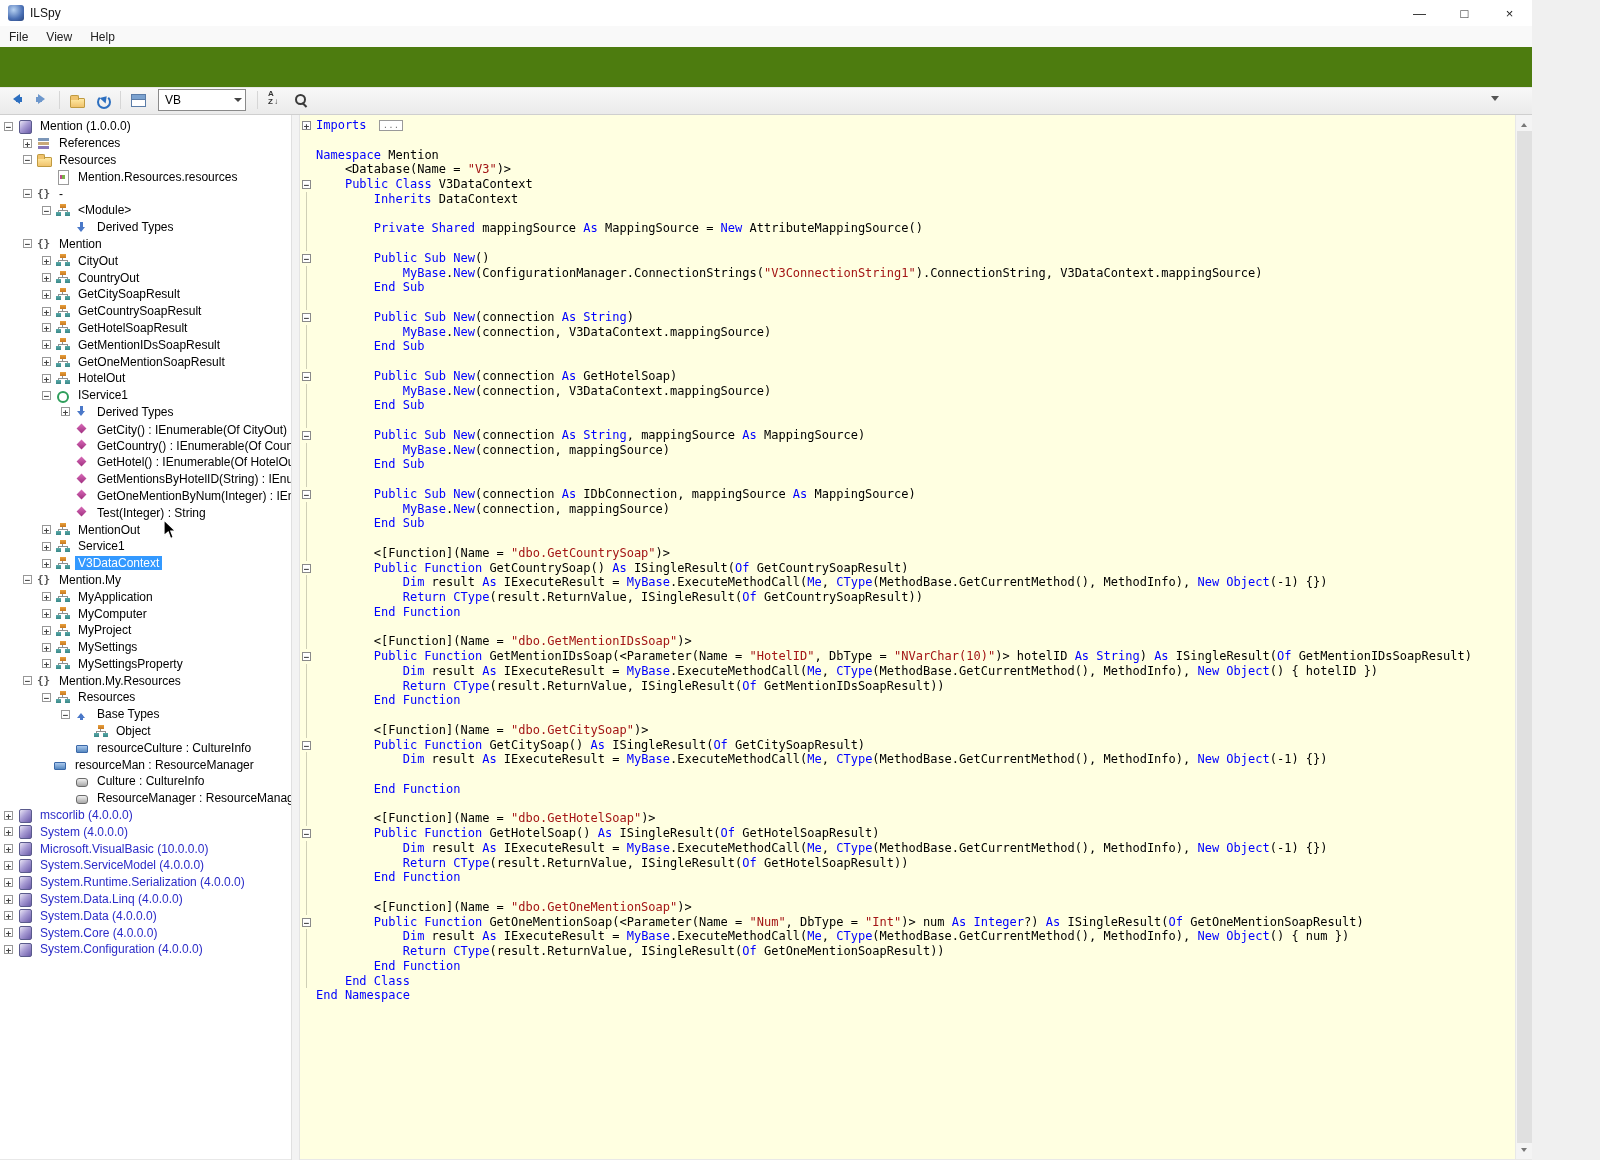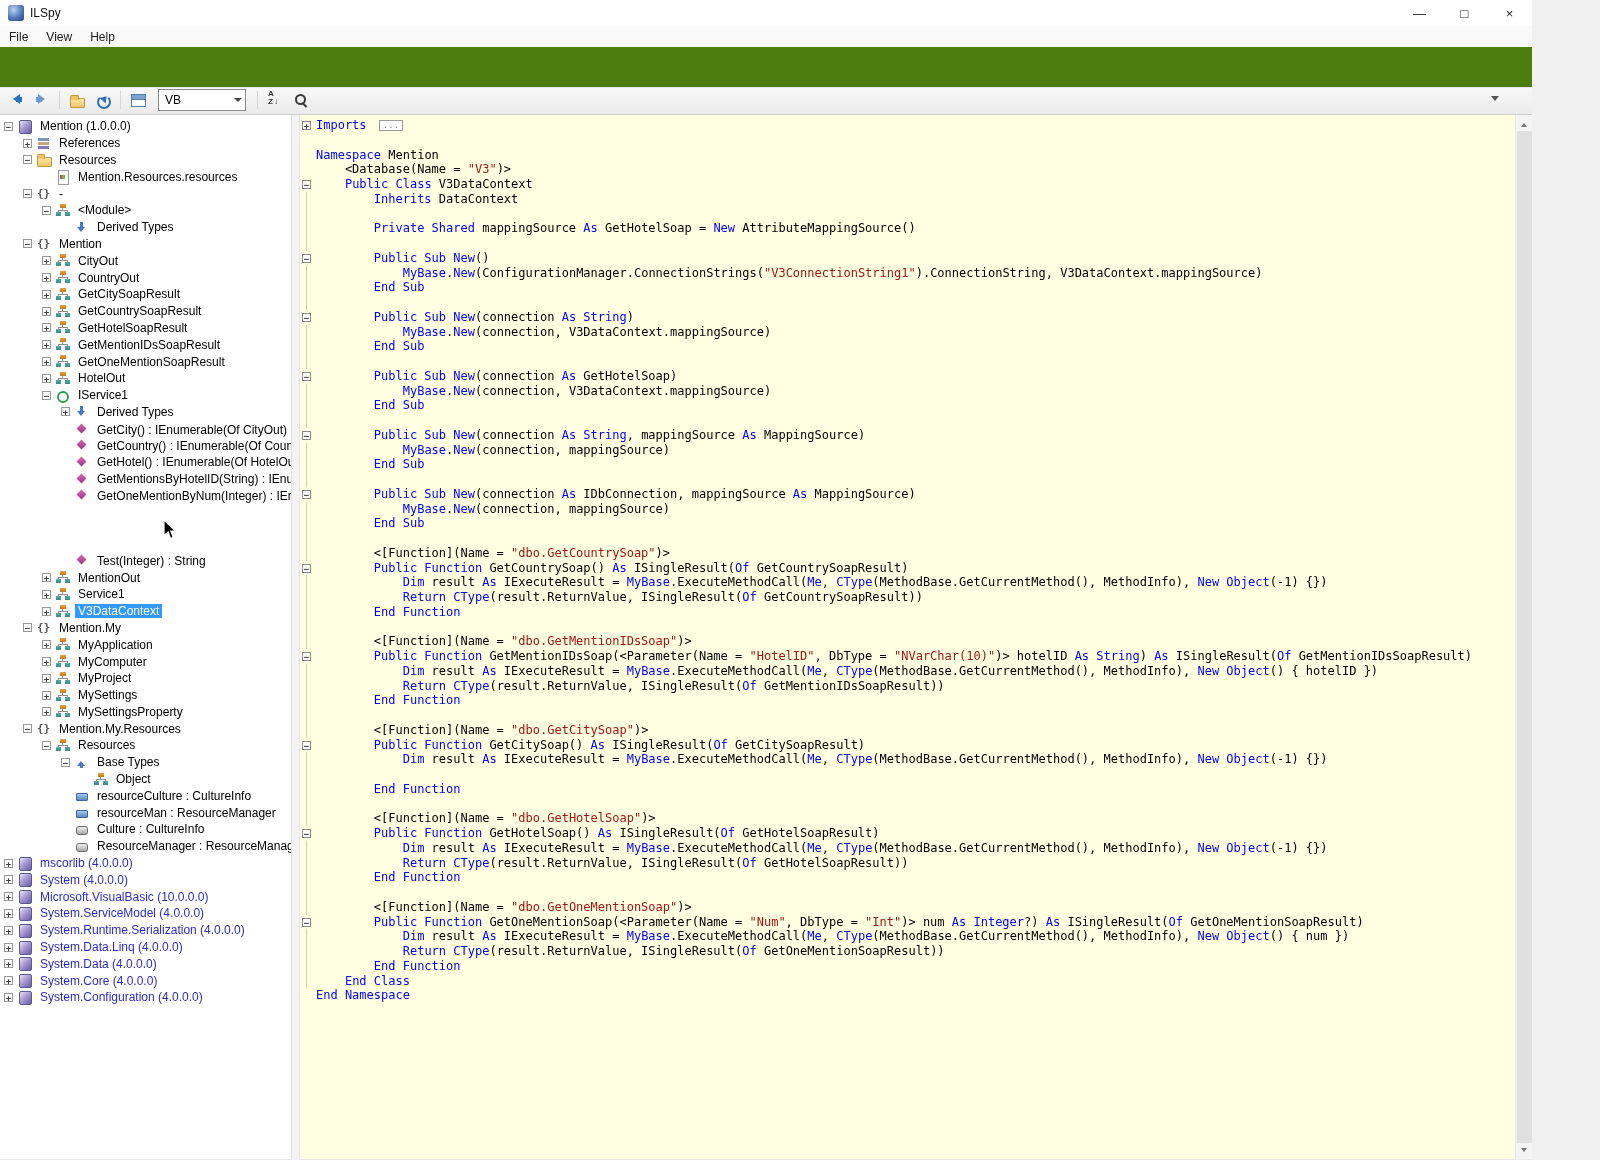--- a/index.html
+++ b/index.html
@@ -351,21 +351,21 @@
           <div class="trow" style="padding-left: 61px;">
             <span class="exp"></span>
             <span class="ni i-method"></span>
             <span class="tl">GetMentionsByHotelID(String) : IEnumerable(Of MentionOut)</span>
           </div>
           <div class="trow" style="padding-left: 61px;">
             <span class="exp"></span>
             <span class="ni i-method"></span>
             <span class="tl">GetOneMentionByNum(Integer) : IEnumerable(Of MentionOut)</span>
           </div>
-          <div class="trow" style="padding-left: 61px; margin-top: 48px;">
+          <div class="trow" style="padding-left: 61px;">
             <span class="exp"></span>
             <span class="ni i-method"></span>
             <span class="tl">Test(Integer) : String</span>
           </div>
           <div class="trow" style="padding-left: 42px;">
             <span class="exp">
               <span class="expbox">+</span>
             </span>
             <span class="ni i-class"></span>
             <span class="tl">MentionOut</span>
@@ -450,21 +450,21 @@
           <div class="trow" style="padding-left: 80px;">
             <span class="exp"></span>
             <span class="ni i-class"></span>
             <span class="tl">Object</span>
           </div>
           <div class="trow" style="padding-left: 61px;">
             <span class="exp"></span>
             <span class="ni i-field"></span>
             <span class="tl">resourceCulture : CultureInfo</span>
           </div>
-          <div class="trow" style="padding-left: 61px;">
+          <div class="trow" style="padding-left: 39px;">
             <span class="exp"></span>
             <span class="ni i-field"></span>
             <span class="tl">resourceMan : ResourceManager</span>
           </div>
           <div class="trow" style="padding-left: 61px;">
             <span class="exp"></span>
             <span class="ni i-property"></span>
             <span class="tl">Culture : CultureInfo</span>
           </div>
           <div class="trow" style="padding-left: 61px;">
@@ -581,21 +581,21 @@
             <div class="cline">
               <span class="cm vline"></span>
               <span class="ctext"><span class="ct-p">        </span><span class="ct-k">Inherits</span><span class="ct-p"> DataContext</span></span>
             </div>
             <div class="cline">
               <span class="cm vline"></span>
               <span class="ctext"></span>
             </div>
             <div class="cline">
               <span class="cm vline"></span>
-              <span class="ctext"><span class="ct-p">        </span><span class="ct-k">Private Shared</span><span class="ct-p"> mappingSource </span><span class="ct-k">As</span><span class="ct-p"> GetHotelSoap = </span><span class="ct-k">New</span><span class="ct-p"> AttributeMappingSource()</span></span>
+              <span class="ctext"><span class="ct-p">        </span><span class="ct-k">Private Shared</span><span class="ct-p"> mappingSource </span><span class="ct-k">As</span><span class="ct-p"> MappingSource = </span><span class="ct-k">New</span><span class="ct-p"> AttributeMappingSource()</span></span>
             </div>
             <div class="cline">
               <span class="cm vline"></span>
               <span class="ctext"></span>
             </div>
             <div class="cline">
               <span class="cm">
                 <span class="fold">−</span>
               </span>
               <span class="ctext"><span class="ct-p">        </span><span class="ct-k">Public Sub New</span><span class="ct-p">()</span></span>

